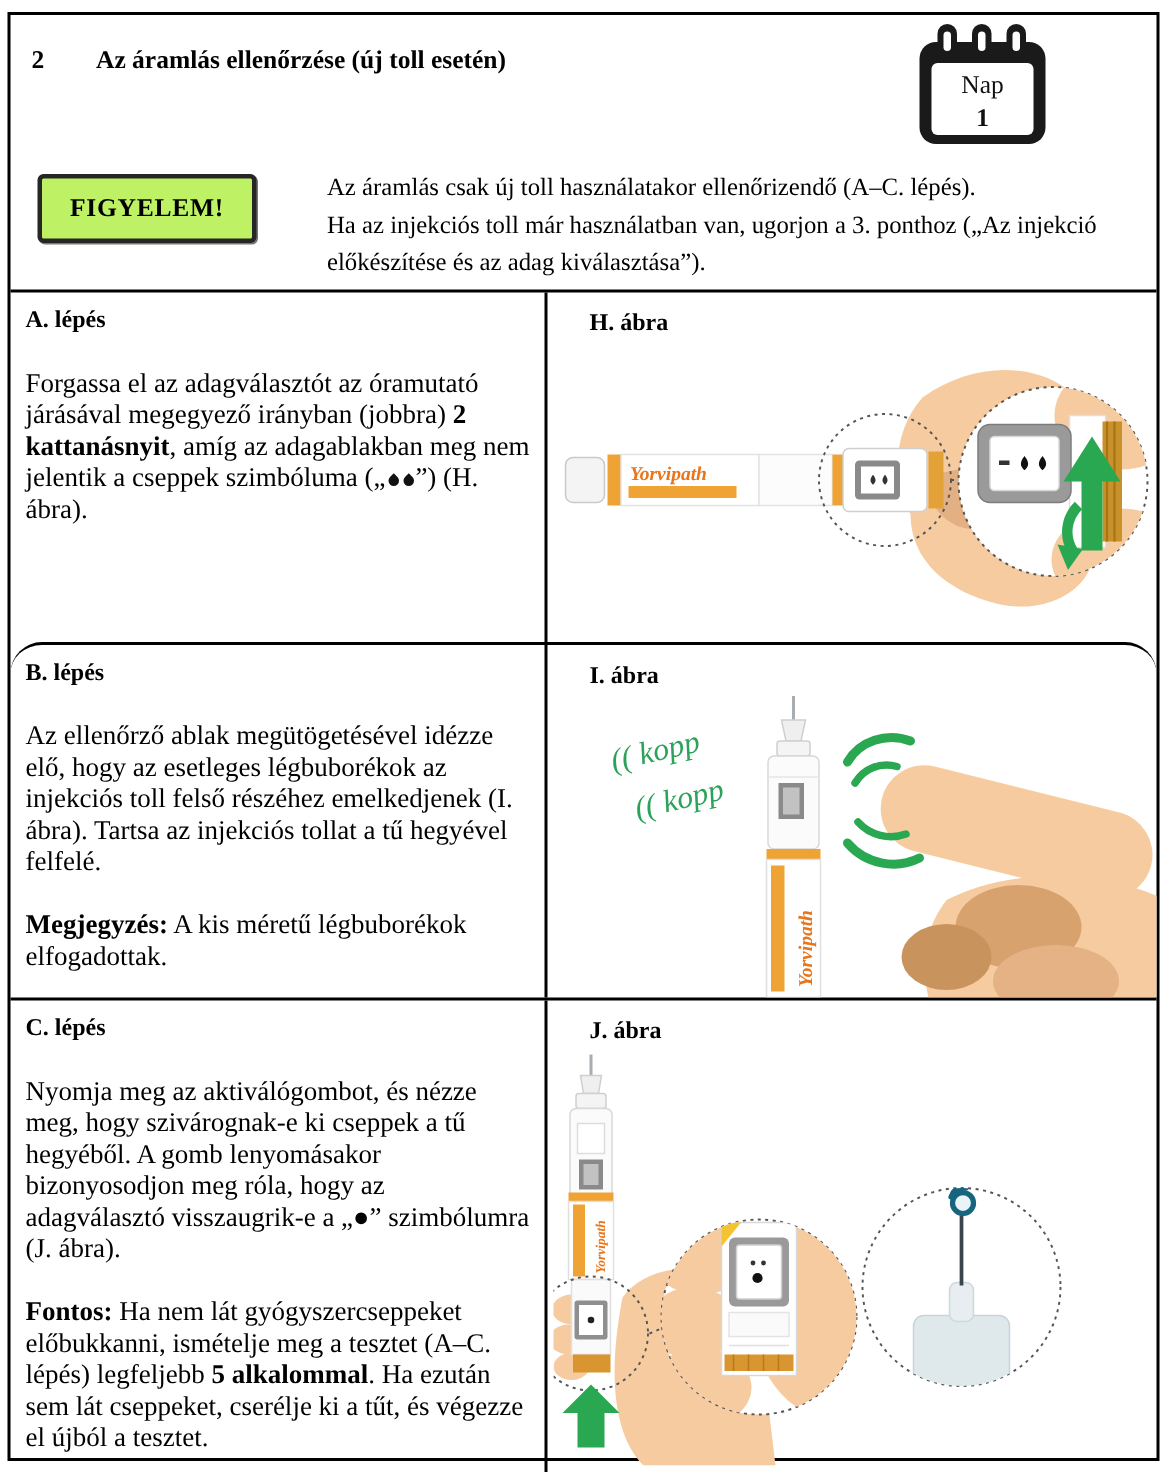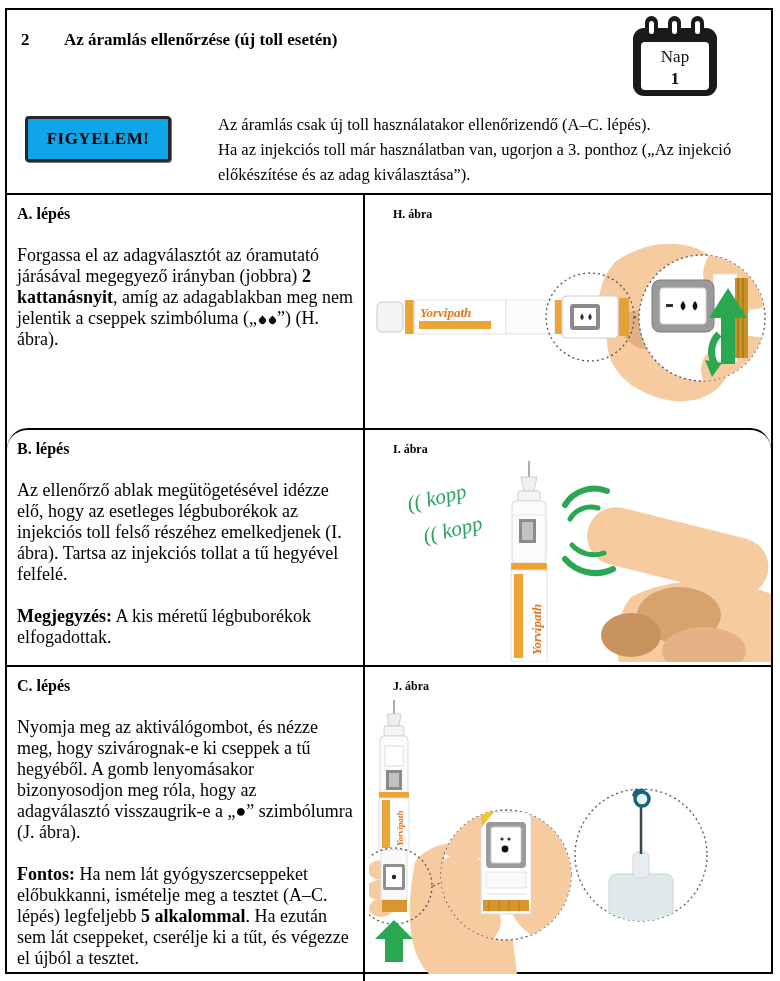--- a/index.html
+++ b/index.html
@@ -3,36 +3,36 @@
 <meta charset="utf-8">
 <style>
   html,body{margin:0;padding:0;width:780px;height:981px;background:#fff;
     font-family:"Liberation Serif","DejaVu Serif",serif;color:#000;}
   .page{position:absolute;left:5px;top:8px;width:768px;height:966px;
     border:2px solid #000;display:flex;flex-direction:column;box-sizing:border-box;}
   
   .header{position:relative;height:183px;flex:0 0 auto;}
   .sec-num{position:absolute;left:14px;top:20px;font-size:17px;font-weight:bold;}
   .page-title{position:absolute;left:57px;top:20px;font-size:17px;font-weight:bold;}
-  .calendar{position:absolute;left:620px;top:4px;font-family:Liberation Serif, serif;}
+  .calendar{position:absolute;left:600px;top:4px;font-family:Liberation Serif, serif;}
   .warn-box{position:absolute;left:18px;top:106px;width:140px;height:40px;
-    background:#0ea5e9;border:3px solid #262626;border-radius:4px;
+    background:#bef264;border:3px solid #262626;border-radius:4px;
     display:flex;align-items:center;justify-content:center;
     font-size:17px;font-weight:bold;letter-spacing:.5px;box-shadow:1px 1px 0 #777;}
   .warn-text{position:absolute;left:211px;top:102px;width:556px;
     font-size:16.5px;font-weight:normal;line-height:25px;}
   
   .trow{display:flex;border-top:2px solid #000;flex:0 0 auto;}
   .row-a{height:233px;}
   .row-b{height:235px;border-radius:21px;}
   .row-c{flex:1 1 auto;justify-content:center;}
   .cell-l{width:346px;border-right:2px solid #000;padding:10px 0 15px 10px;flex:0 0 auto;}
   .cell-r{flex:1 1 auto;position:relative;overflow:hidden;}
   .step-h{font-size:16px;font-weight:bold;margin:0 0 22px 0;}
-  .fig-h{font-size:12px;font-weight:bold;margin:12px 0 2px 28px;}
+  .fig-h{font-size:16px;font-weight:bold;margin:12px 0 2px 28px;}
   .body-p{font-size:18px;line-height:21px;margin:0 0 21px 0;width:336px;}
   .fig-svg{display:block;margin-left:4px;}
   
   .drop{display:inline-block;width:7px;height:7px;background:#111;
     border-radius:0 50% 50% 50%;transform:rotate(45deg);margin:0 1px 0 2px;}
 </style>
 </head>
 <body>
 
 <div class="page">

